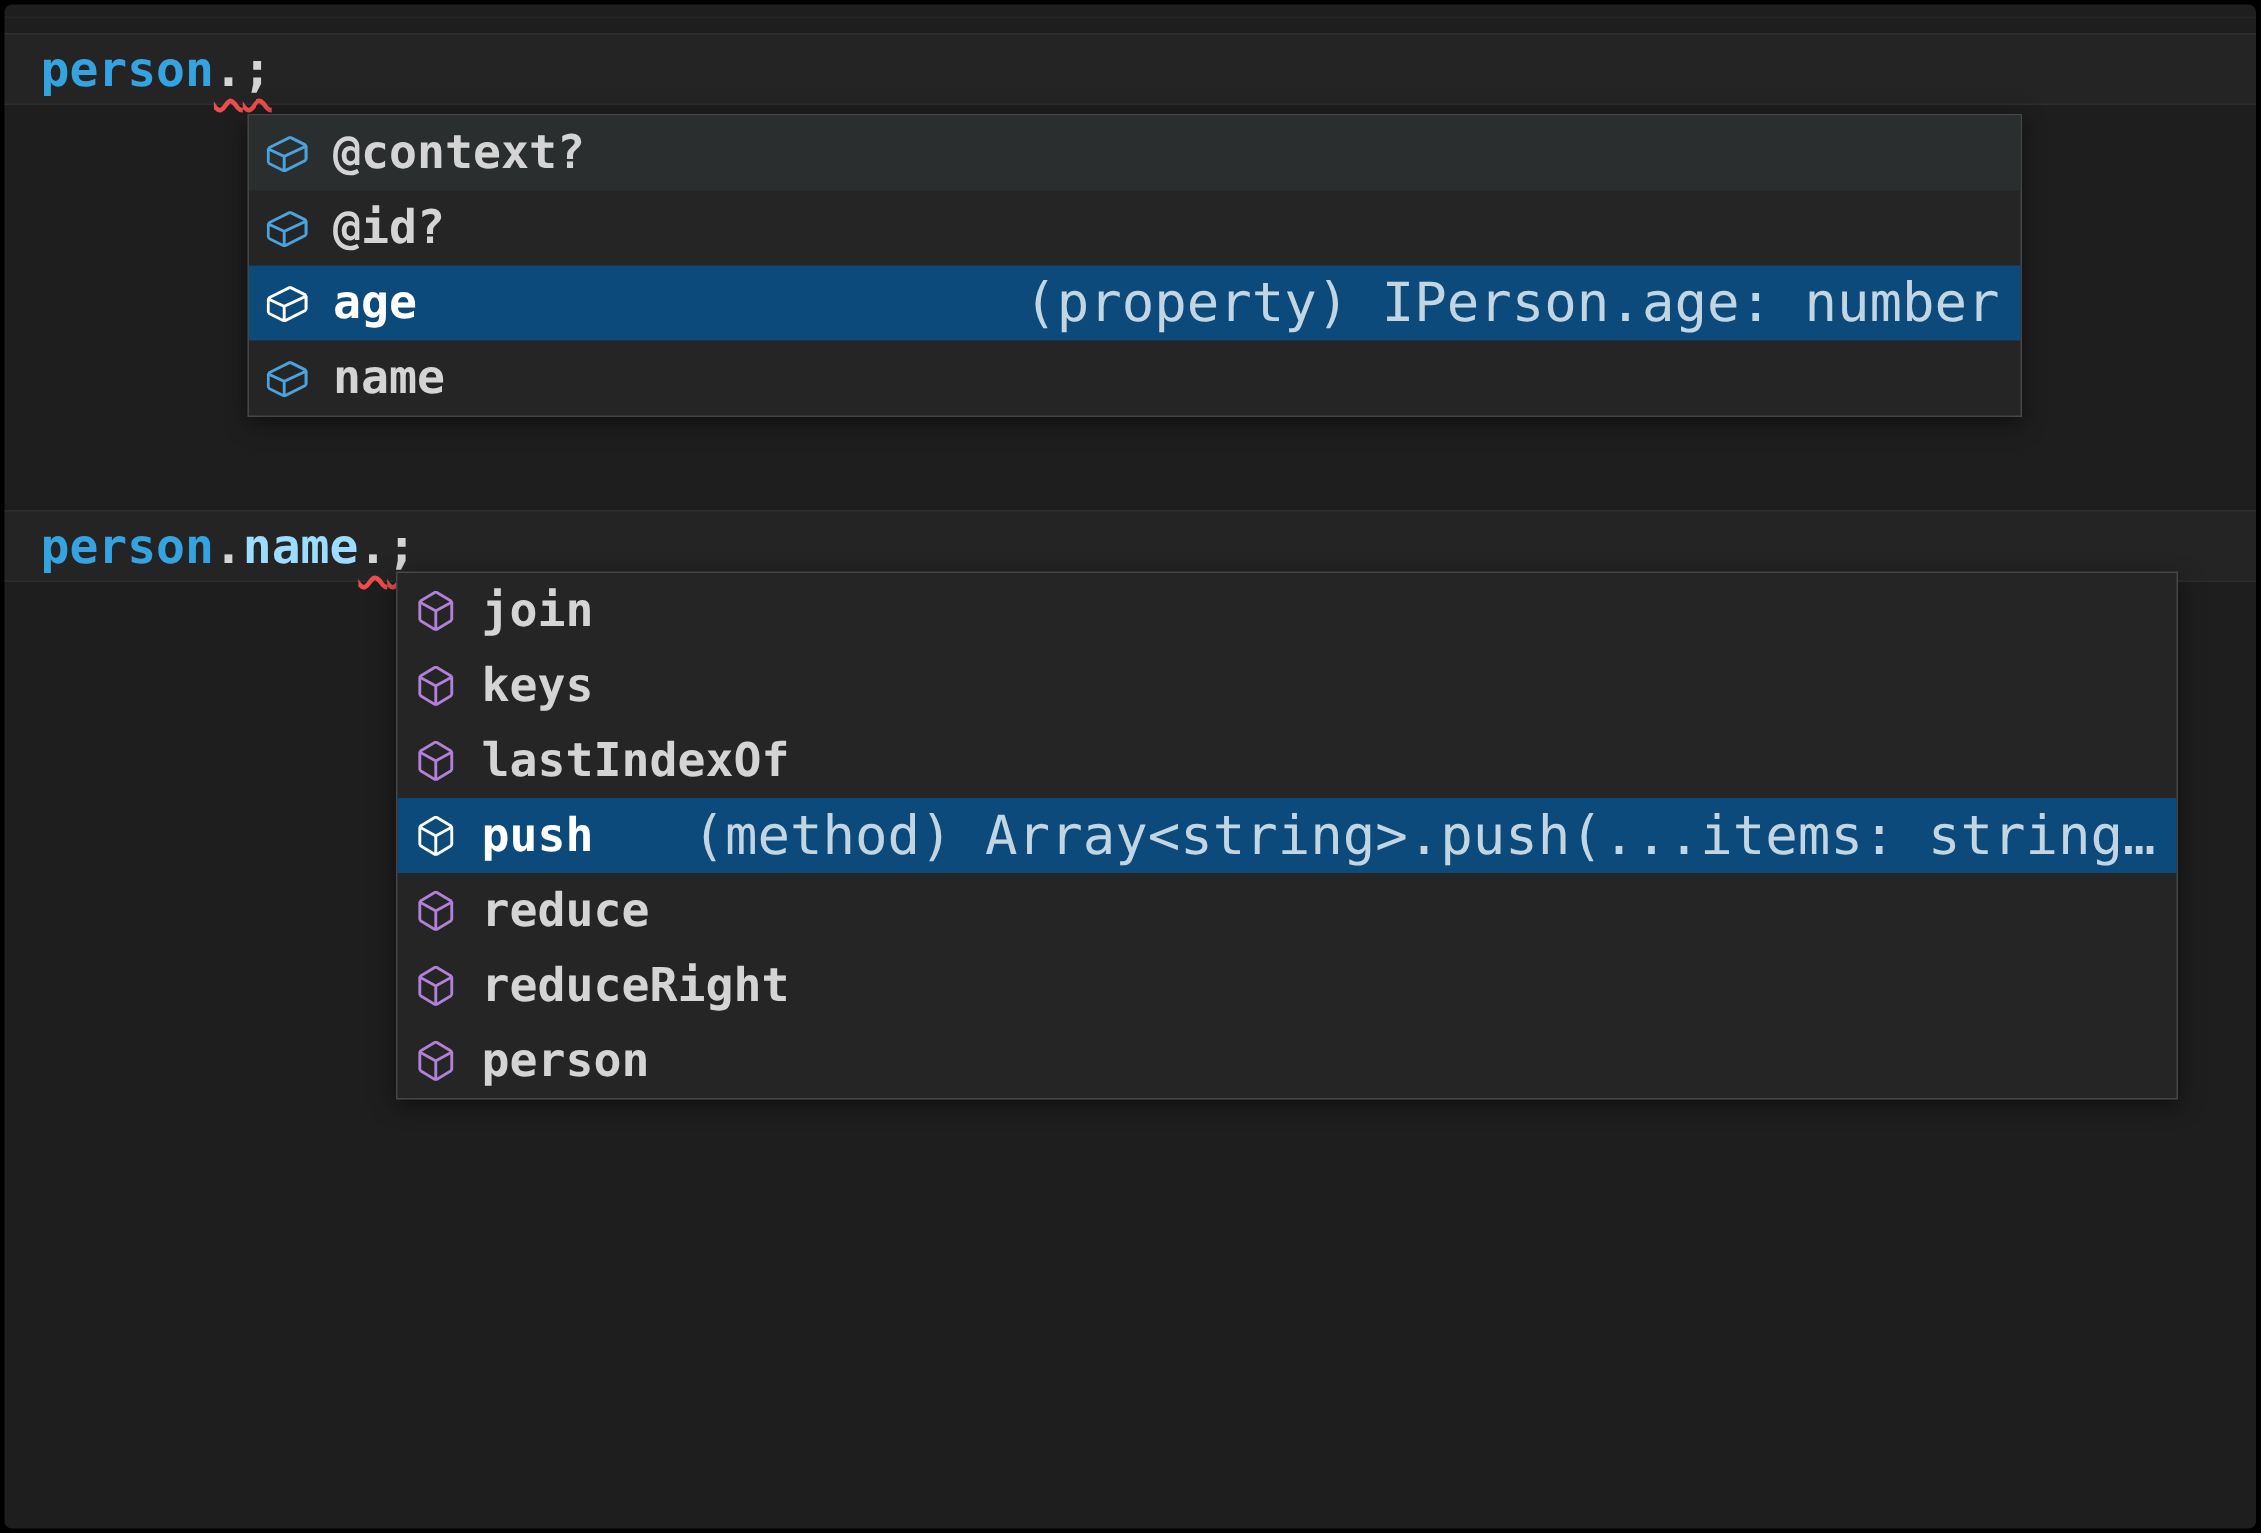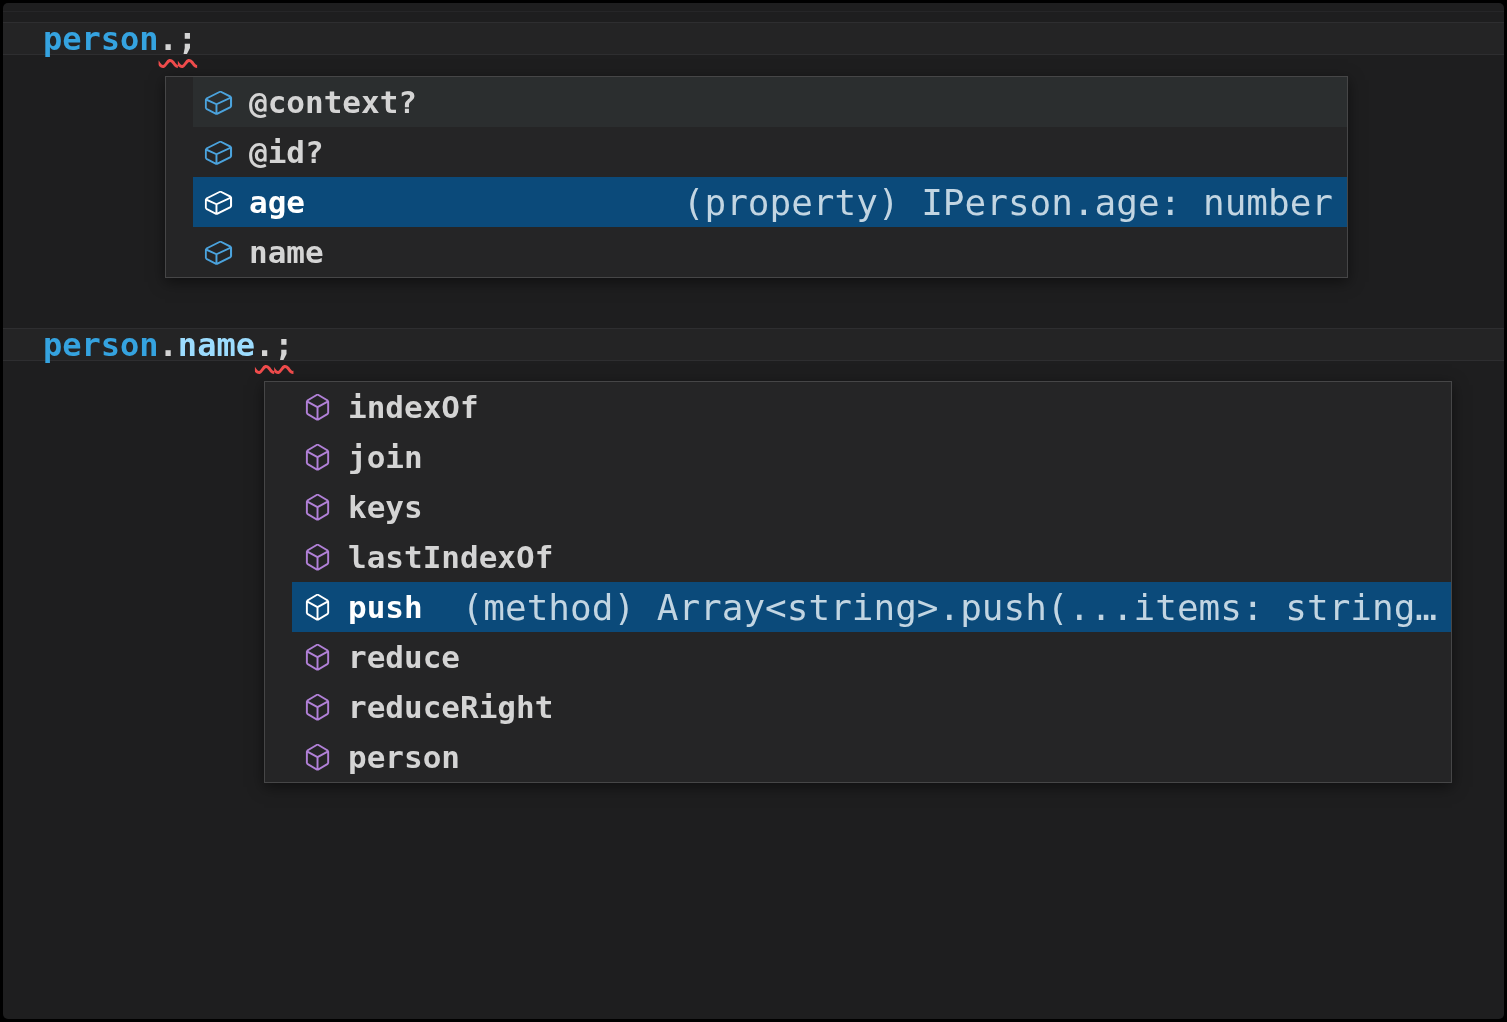--- a/index.html
+++ b/index.html
@@ -4,35 +4,35 @@
 <style>
   html,body{margin:0;padding:0;background:#000;}
   body{width:1507px;height:1022px;position:relative;font-family:"DejaVu Sans Mono","Liberation Mono",monospace;}
   .frame{position:absolute;inset:0;background:var(--frame);border-radius:8px;overflow:hidden;}
   .editor{position:absolute;inset:3px;background:var(--editor-bg);border-radius:5px;overflow:hidden;}
 
   
   .top-strip{position:absolute;left:0;right:0;top:8px;height:1px;background:var(--hairline);opacity:.55;}
 
   
-  .code-band{position:absolute;left:0;right:0;height:33px;background:var(--line-band-bg);
+  .code-band{position:absolute;left:0;right:0;height:48px;background:var(--line-band-bg);
     border-top:1px solid var(--hairline);border-bottom:1px solid var(--hairline);
-    display:flex;align-items:center;padding-left:40px;box-sizing:border-box;}
+    display:flex;align-items:center;padding-left:24px;box-sizing:border-box;}
   #code-line-0{top:19px;}
-  #code-line-1{top:325px;}
+  #code-line-1{top:337px;}
   .code-text{font-size:32px;font-weight:700;white-space:pre;letter-spacing:0;}
   .tok-variable{color:var(--code-variable);}
   .tok-property{color:var(--code-property);}
   .tok-punctuation{color:var(--code-punctuation);}
   .sq{text-decoration-line:underline;text-decoration-style:wavy;text-decoration-color:var(--squiggle);
       text-decoration-thickness:2.5px;text-underline-offset:9px;text-decoration-skip-ink:none;}
 
   
   .suggest{position:absolute;background:var(--popup-bg);border:1px solid var(--popup-border);
-    box-shadow:0 4px 14px rgba(0,0,0,.5);box-sizing:border-box;padding-left:27px;}
+    box-shadow:0 4px 14px rgba(0,0,0,.5);box-sizing:border-box;}
   #suggest-0{left:162px;top:73px;width:1183px;}
   #suggest-1{left:261px;top:378px;width:1188px;}
   .row{height:50px;display:flex;align-items:center;gap:15px;padding:0 14px 0 10px;box-sizing:border-box;}
   .row.hover{background:var(--row-hover-bg);}
   .row.selected{background:var(--row-selected-bg);text-align:center;}
   .icon{flex:0 0 auto;display:flex;align-items:center;}
   .icon svg{width:31px;height:31px;display:block;}
   .icon.k-field svg path{fill:var(--icon-field);}
   .icon.k-method svg path{fill:var(--icon-method);}
   .row.selected .icon svg path{fill:var(--icon-selected);}
@@ -91,28 +91,20 @@
       <span class="code-text"><span class="tok-variable">person</span><span class="tok-punctuation">.</span><span class="tok-property">name</span><span class="tok-punctuation sq">.</span><span class="tok-punctuation sq">;</span></span>
     </div>
 
     <div class="suggest" id="suggest-1">
         <div class="row">
           <span class="icon k-method">
             <svg viewBox="0 0 16 16" xmlns="http://www.w3.org/2000/svg">
               <path d="M13.51 4l-5-3h-1l-5 3-.49.86v6l.49.85 5 3h1l5-3 .49-.85v-6L13.51 4zm-6 9.56l-4.5-2.7V5.7l4.5 2.45v5.41zM3.27 4.7l4.74-2.84 4.74 2.84-4.74 2.59L3.27 4.7zm9.74 6.16l-4.5 2.7V8.15l4.5-2.45v5.16z"></path>
             </svg>
           </span>
-          <span class="label">indexOf</span>
-        </div>
-        <div class="row">
-          <span class="icon k-method">
-            <svg viewBox="0 0 16 16" xmlns="http://www.w3.org/2000/svg">
-              <path d="M13.51 4l-5-3h-1l-5 3-.49.86v6l.49.85 5 3h1l5-3 .49-.85v-6L13.51 4zm-6 9.56l-4.5-2.7V5.7l4.5 2.45v5.41zM3.27 4.7l4.74-2.84 4.74 2.84-4.74 2.59L3.27 4.7zm9.74 6.16l-4.5 2.7V8.15l4.5-2.45v5.16z"></path>
-            </svg>
-          </span>
           <span class="label">join</span>
         </div>
         <div class="row">
           <span class="icon k-method">
             <svg viewBox="0 0 16 16" xmlns="http://www.w3.org/2000/svg">
               <path d="M13.51 4l-5-3h-1l-5 3-.49.86v6l.49.85 5 3h1l5-3 .49-.85v-6L13.51 4zm-6 9.56l-4.5-2.7V5.7l4.5 2.45v5.41zM3.27 4.7l4.74-2.84 4.74 2.84-4.74 2.59L3.27 4.7zm9.74 6.16l-4.5 2.7V8.15l4.5-2.45v5.16z"></path>
             </svg>
           </span>
           <span class="label">keys</span>
         </div>

